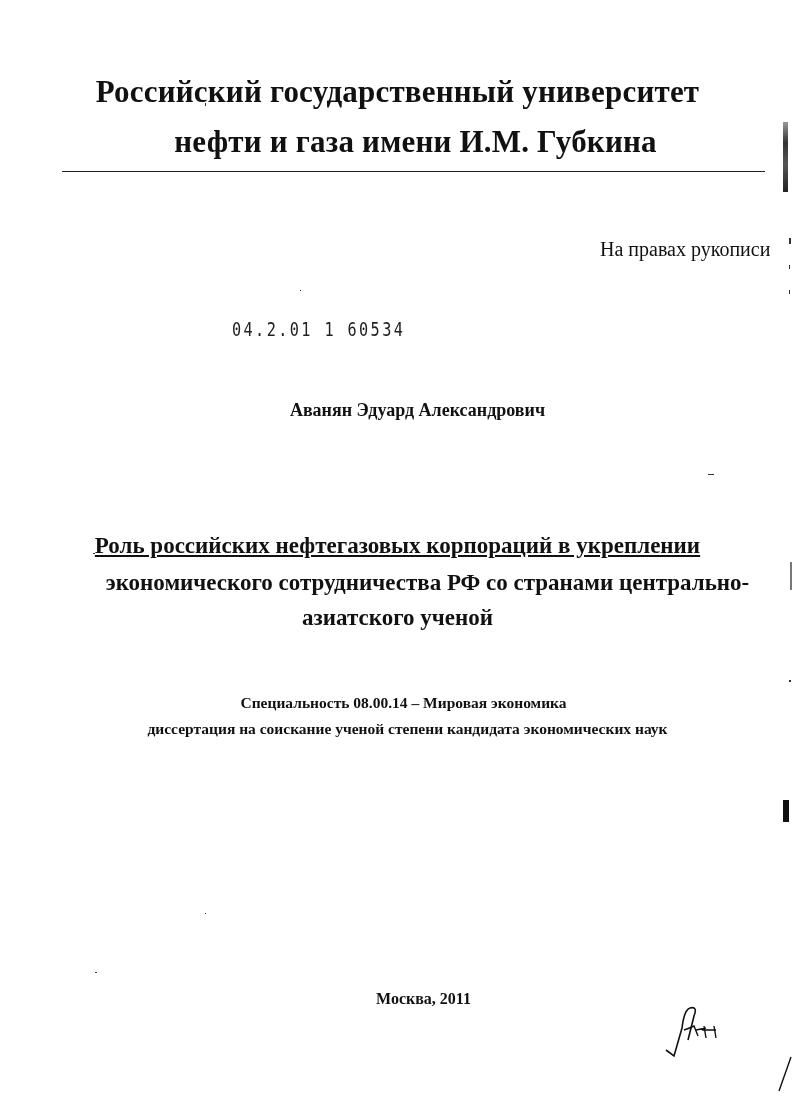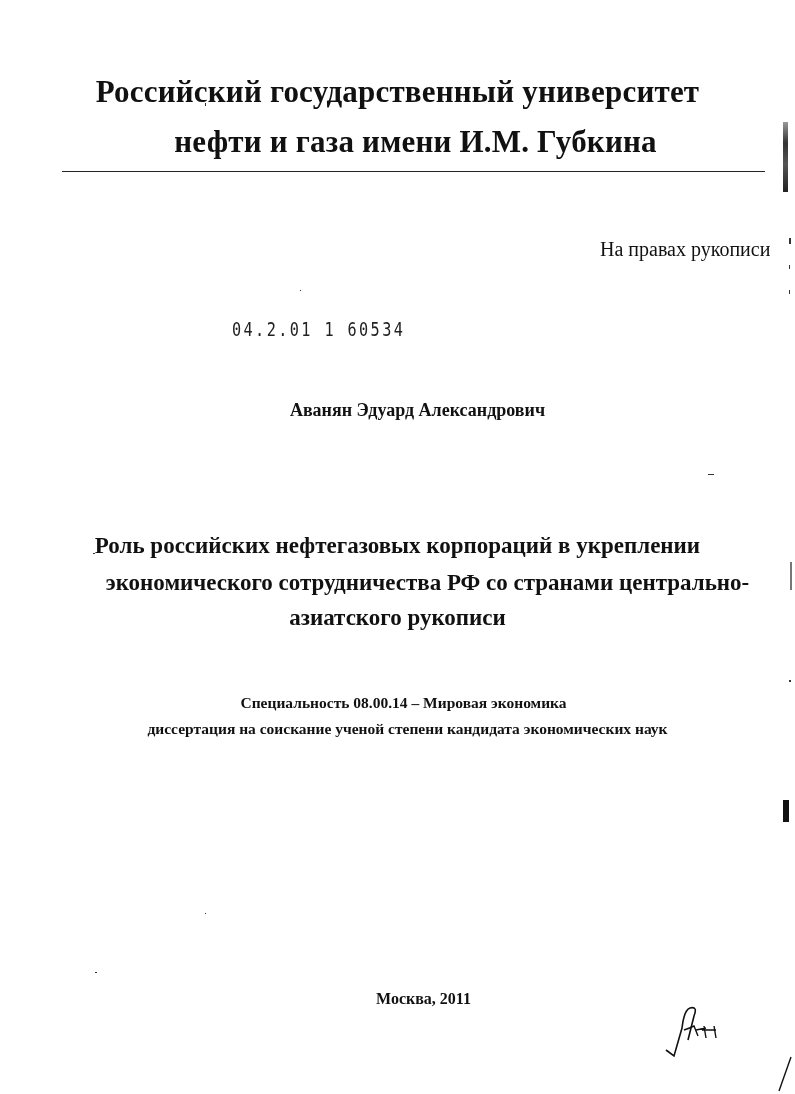--- a/index.html
+++ b/index.html
@@ -36,23 +36,23 @@
   <div class="abs center uni" style="top:74px;">Российский государственный университет</div>
   <div class="abs center uni" style="top:124px; left:18px;">нефти и газа имени И.М. Губкина</div>
   <div class="rule"></div>
 
   <div class="abs manuscript">На правах рукописи</div>
 
   <div class="abs stamp">04.2.01 1 60534</div>
 
   <div class="abs center author" style="left:20px;">Аванян Эдуард Александрович</div>
 
-  <div class="abs center title" style="top:533px;">Роль российских нефтегазовых корпораций в укреплении</div>
+  <div class="abs center title" style="top:533px;text-decoration:underline;">Роль российских нефтегазовых корпораций в укреплении</div>
   <div class="abs center title" style="top:570px;padding-left:30px;">экономического сотрудничества РФ со странами центрально-</div>
-  <div class="abs center title" style="top:605px;">азиатского рукописи</div>
+  <div class="abs center title" style="top:605px;">азиатского ученой</div>
 
   <div class="abs center spec" style="top:694px; left:6px;">Специальность 08.00.14 –  Мировая экономика</div>
   <div class="abs center spec" style="top:720px; left:10px;">диссертация на соискание ученой степени кандидата экономических наук</div>
 
   <div class="abs center city" style="left:26px;">Москва, 2011</div>
 
   <svg class="abs" style="left:660px; top:1000px;" width="80" height="60" viewBox="0 0 80 60">
     <path d="M6 50 L14 56 L22 28 Q24 10 30 8 Q38 6 34 16 L28 40" fill="none" stroke="#111" stroke-width="1.6"></path>
     <path d="M24 30 Q30 28 34 26 L38 36 M36 30 L46 28 M44 26 L46 38 M42 30 L56 30 M54 26 L56 38" fill="none" stroke="#111" stroke-width="1.4"></path>
   </svg>

